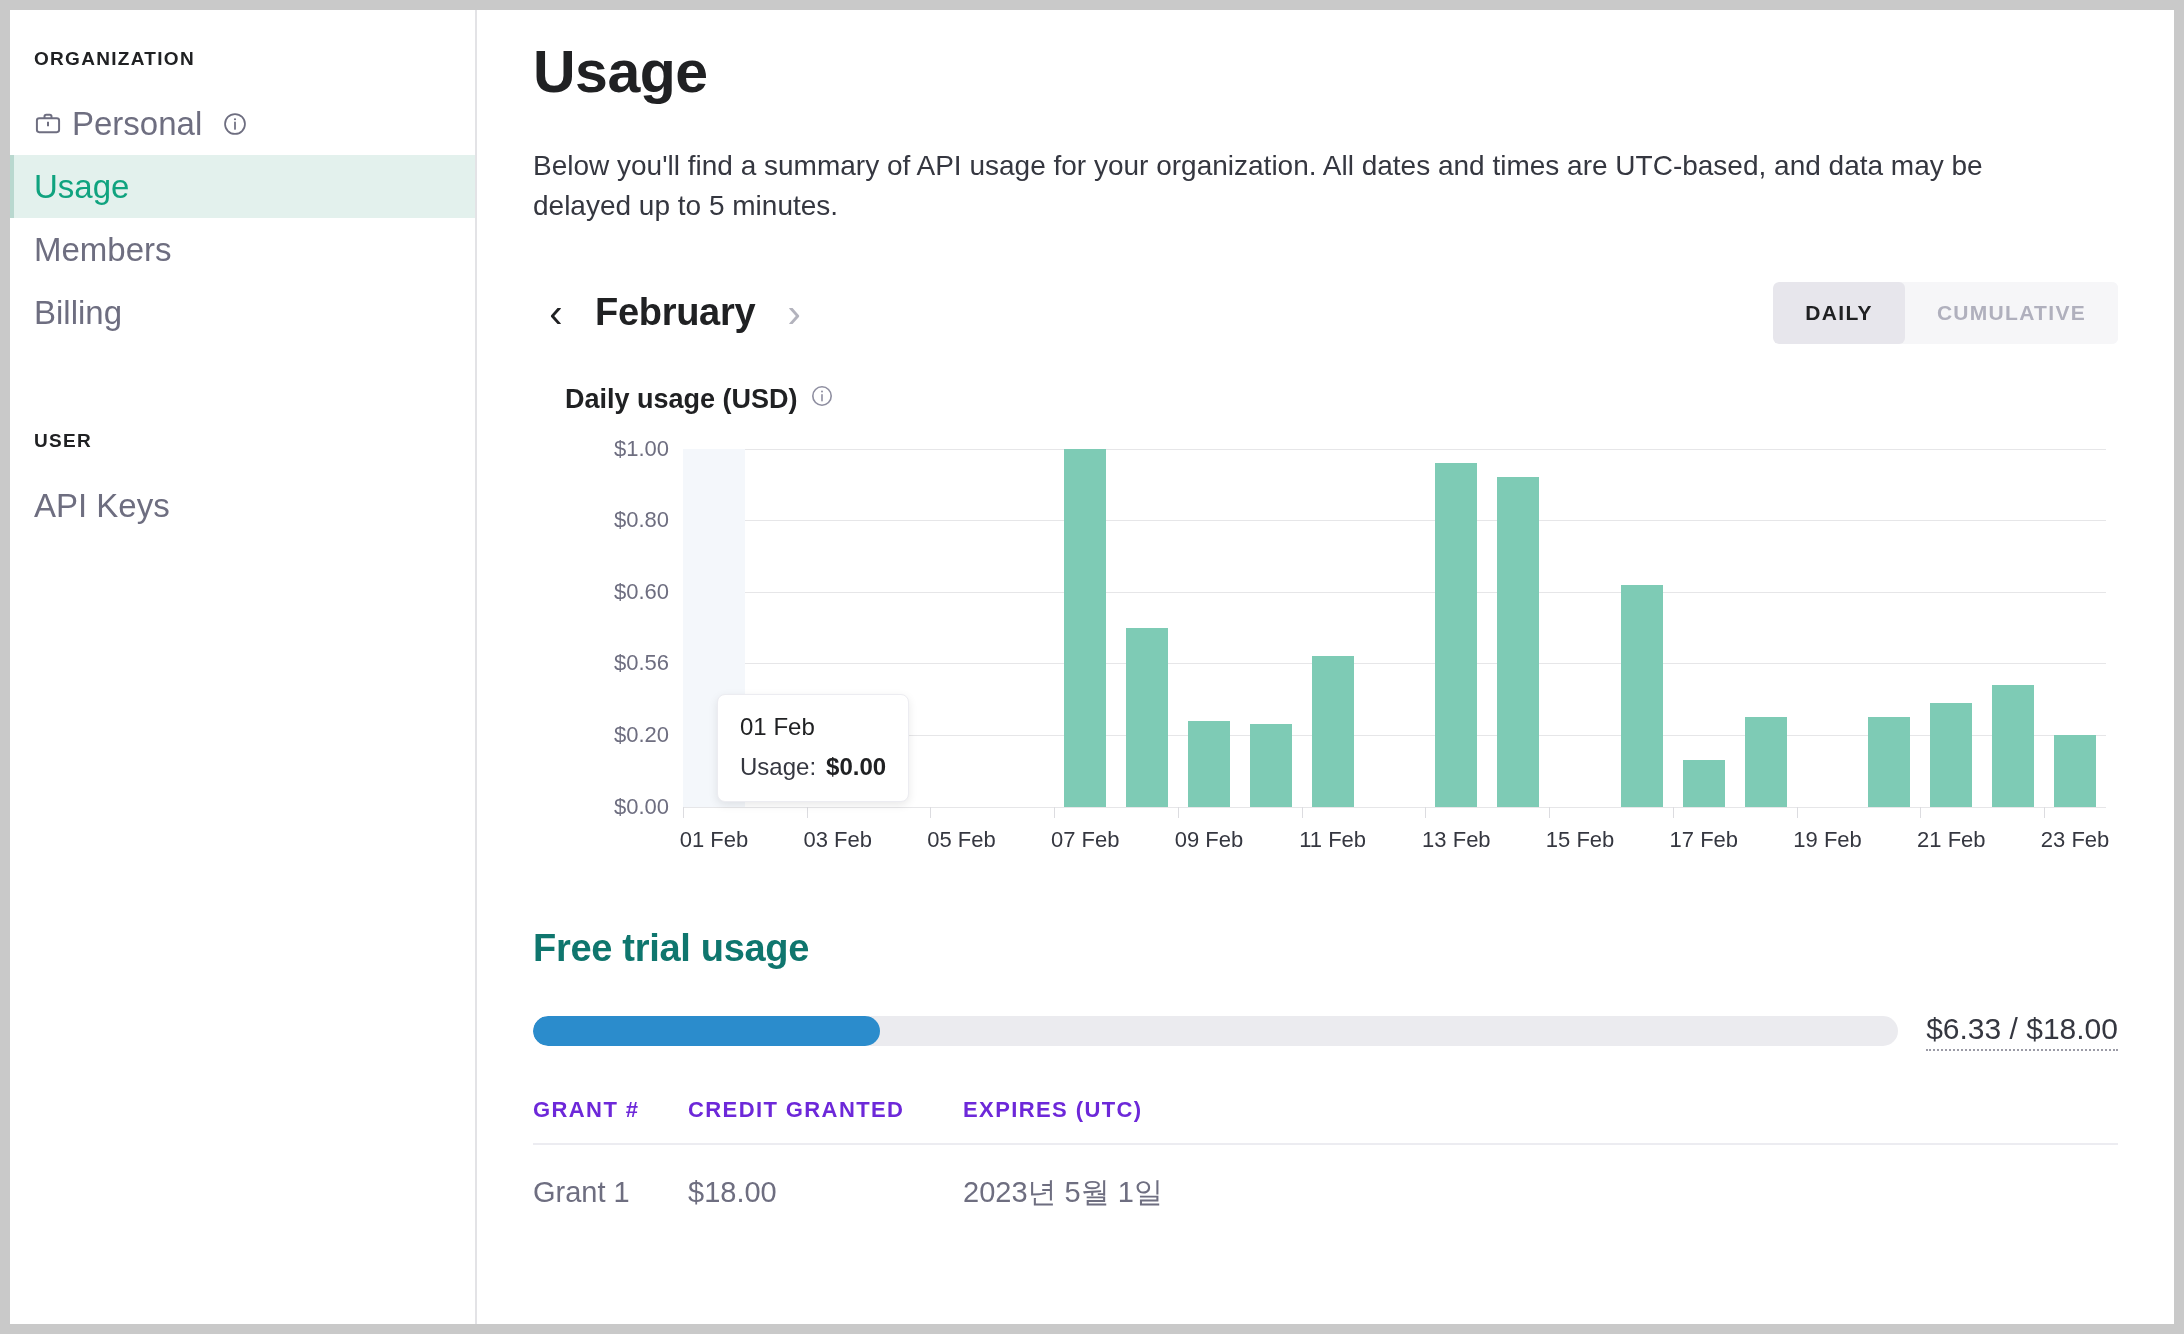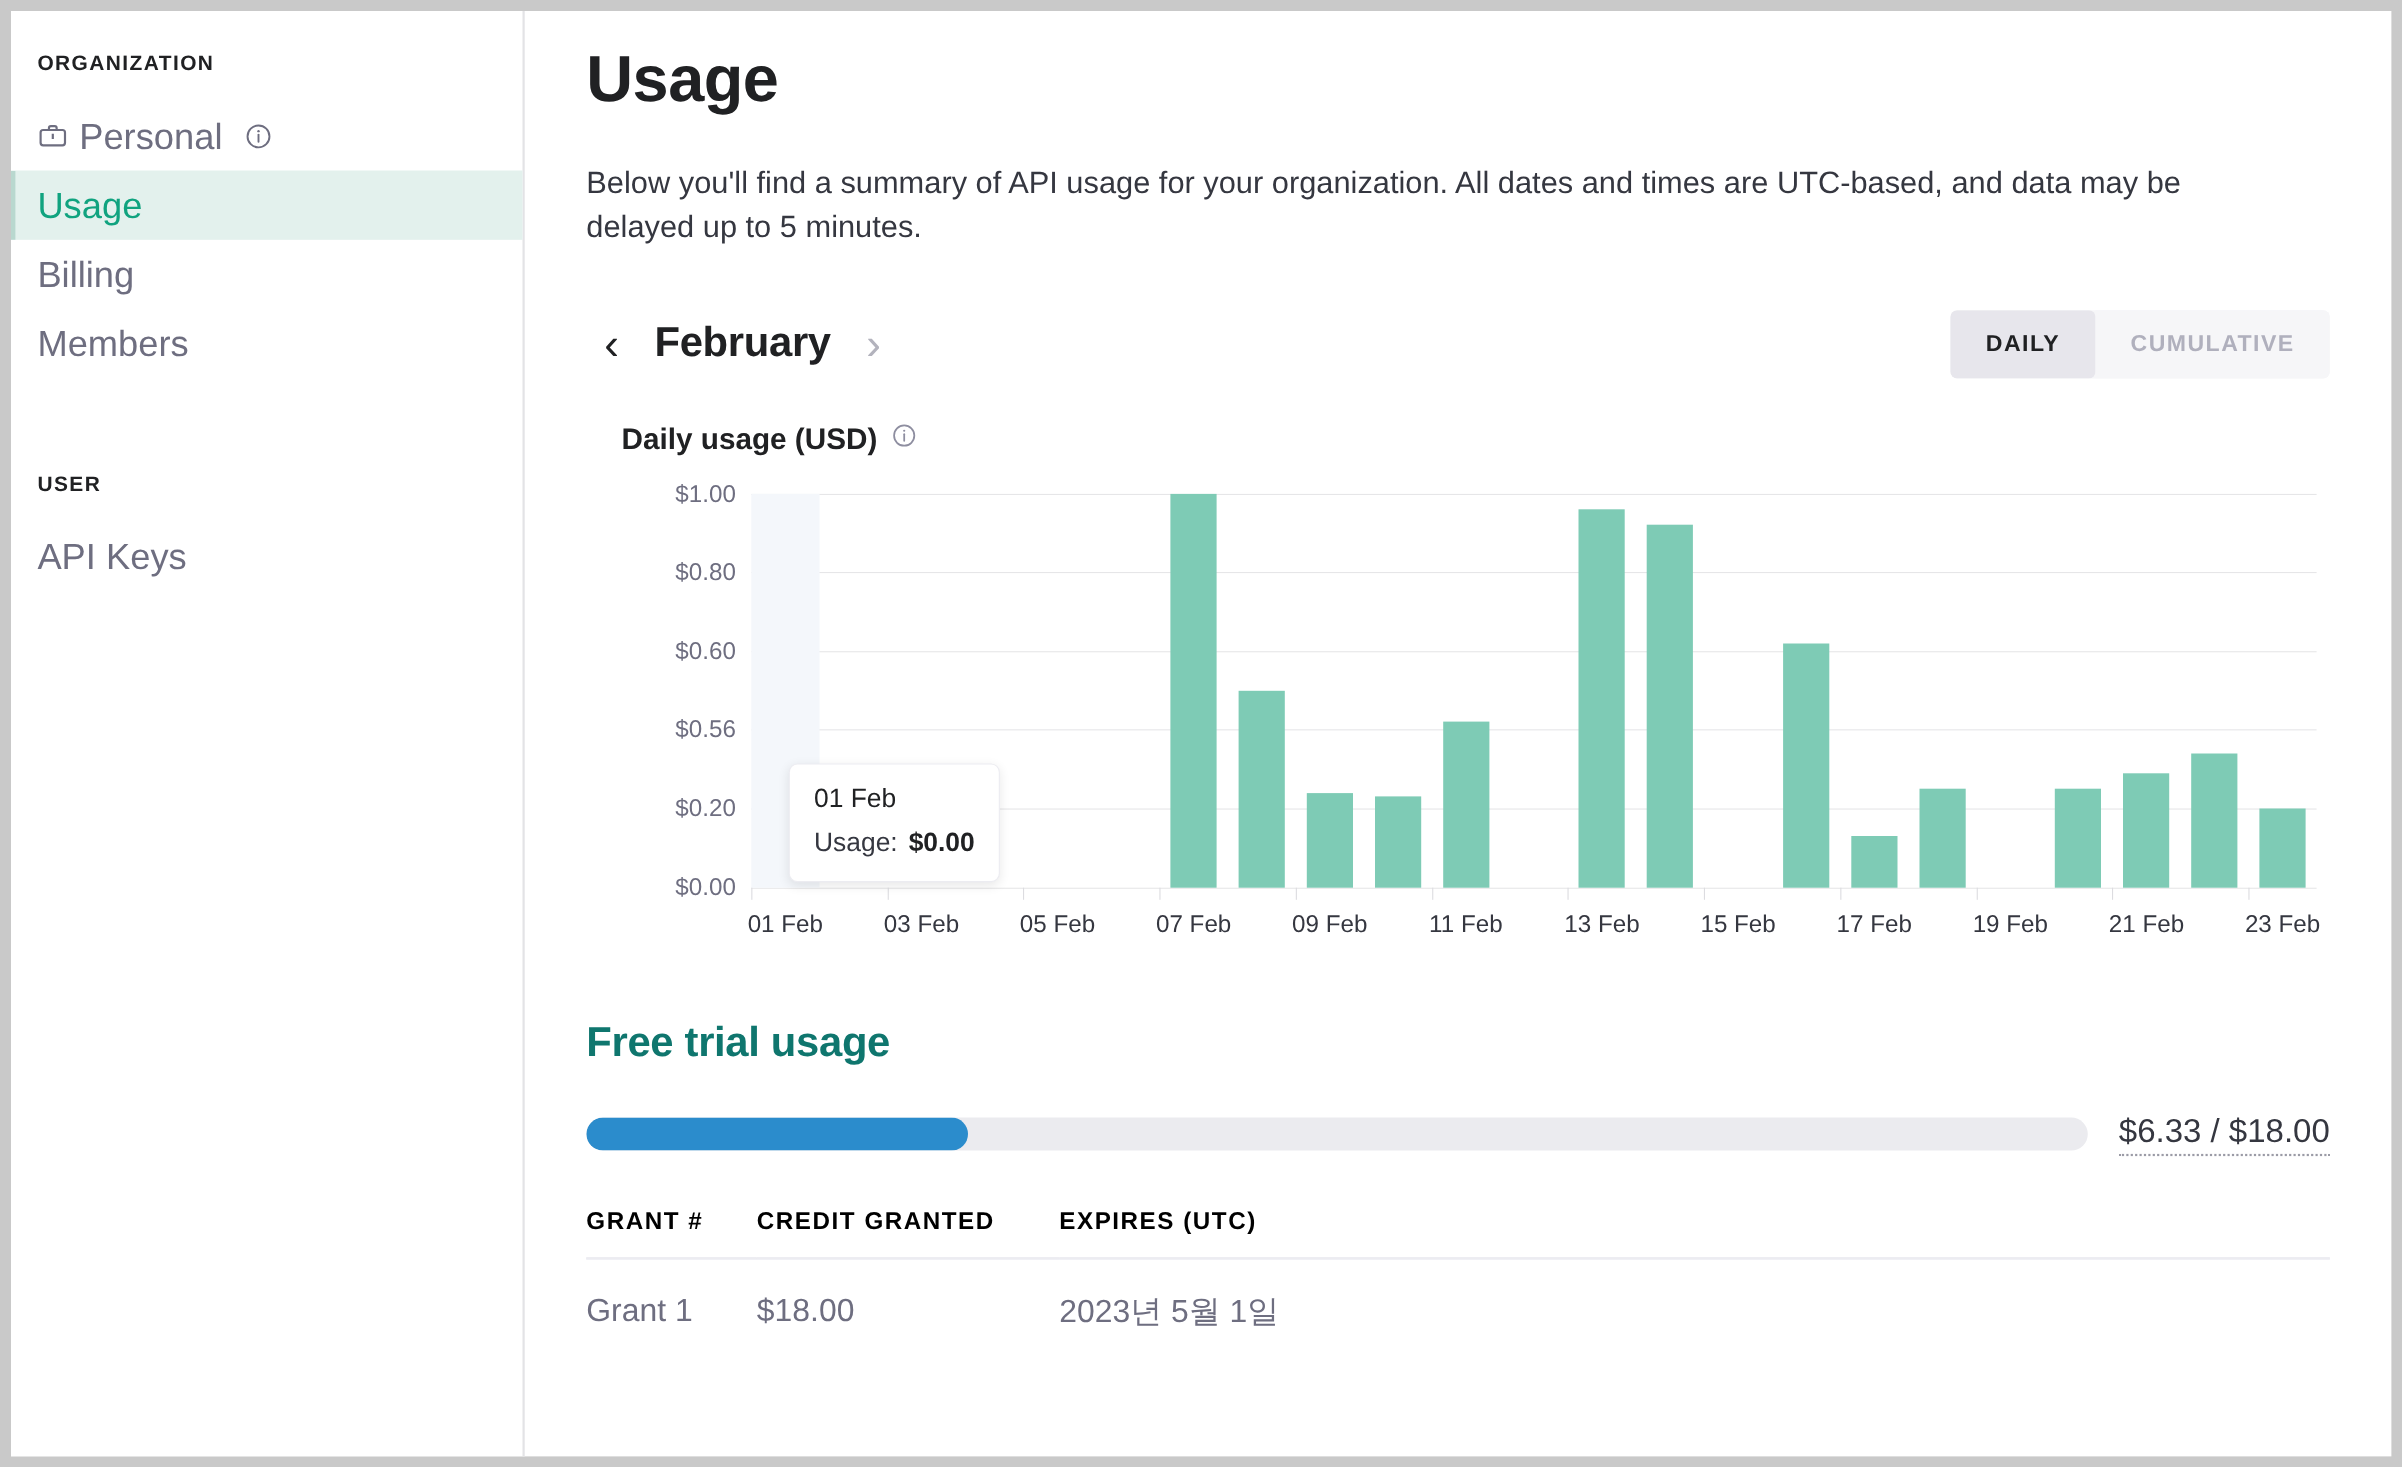--- a/index.html
+++ b/index.html
@@ -235,21 +235,21 @@
   table.grants {
     width: 100%;
     border-collapse: collapse;
     margin-top: 46px;
   }
   table.grants th {
     text-align: left;
     font-size: 22px;
     font-weight: 700;
     letter-spacing: 1.4px;
-    color: #000000;
+    color: #6d28d9;
     padding: 0 0 20px 0;
     border-bottom: 2px solid #ececf1;
   }
   table.grants td {
     font-size: 29px;
     color: #6e6e80;
     padding: 28px 0 0 0;
   }
   table.grants th:nth-child(1), table.grants td:nth-child(1) { width: 155px; }
   table.grants th:nth-child(2), table.grants td:nth-child(2) { width: 275px; }
@@ -277,24 +277,24 @@
             <path d="M12 10.5v6" stroke-linecap="round"></path>
           <circle cx="12" cy="7.6" r="1" fill="#6e6e80" stroke="none"></circle>
         </svg>
       </span>
     </div>
 
     <div class="nav-item active">
       <span>Usage</span>
     </div>
     <div class="nav-item">
+      <span>Members</span>
+    </div>
+    <div class="nav-item">
       <span>Billing</span>
-    </div>
-    <div class="nav-item">
-      <span>Members</span>
     </div>
 
     <div class="section-label user">USER</div>
 
     <div class="nav-item">
       <span>API Keys</span>
     </div>
   </nav>
 
   <main class="main">

